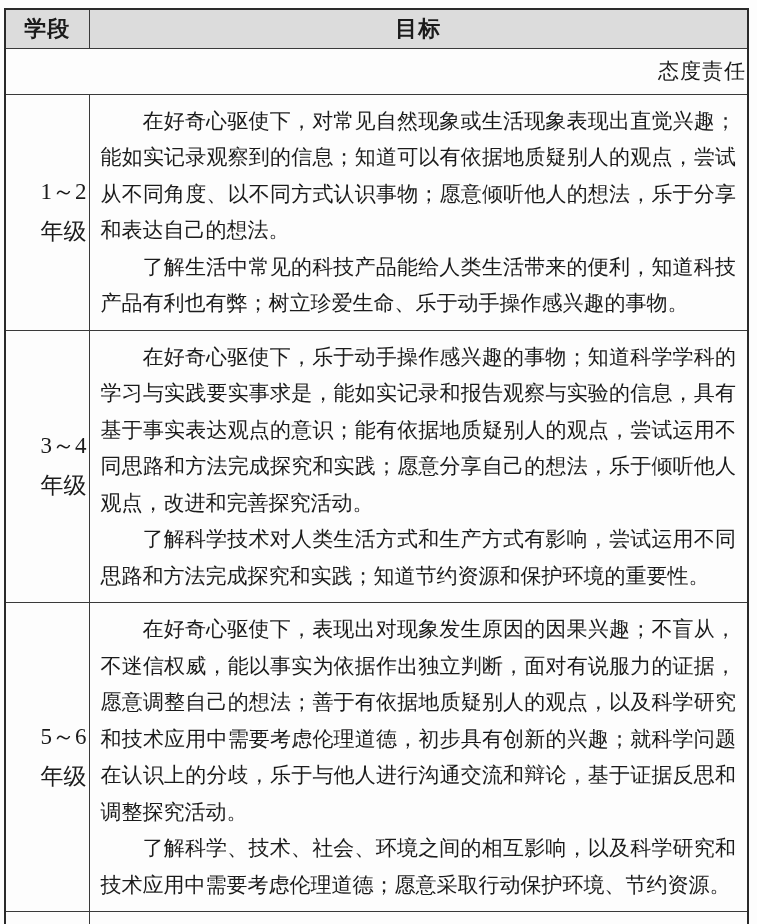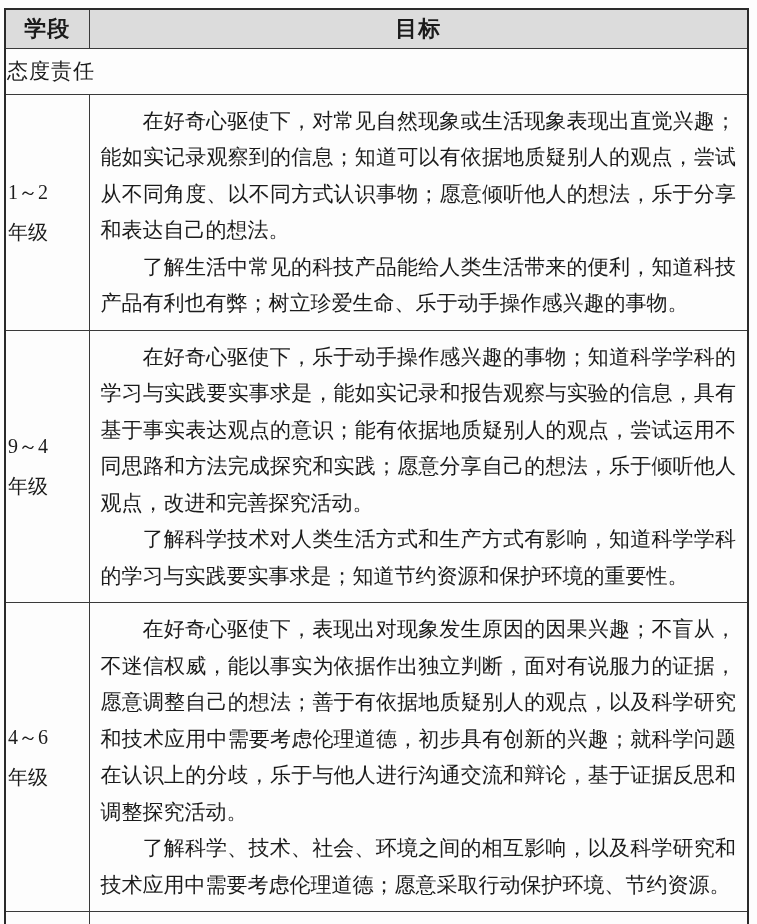--- a/index.html
+++ b/index.html
@@ -33,29 +33,29 @@
     height: 39px;
     background: #dcdcdc;
     font-size: 22px;
     font-weight: bold;
     text-align: center;
     vertical-align: middle;
     letter-spacing: 1px;
   }
   td.section-cell {
     height: 46px;
-    text-align: left;
+    text-align: right;
     vertical-align: middle;
     font-size: 21px;
     letter-spacing: 1px;
   }
   td.grade-cell {
-    text-align: left;
+    text-align: right;
     vertical-align: middle;
-    font-size: 20px;
+    font-size: 23px;
     line-height: 40px;
     padding: 7px 2px;
   }
   td.goal-cell {
     padding: 8px 11px;
     font-size: 21px;
     line-height: 36.5px;
     vertical-align: top;
   }
   td.goal-cell p {
@@ -93,32 +93,32 @@
         <div>年级</div>
       </td>
       <td class="goal-cell">
         <p>在好奇心驱使下，对常见自然现象或生活现象表现出直觉兴趣；能如实记录观察到的信息；知道可以有依据地质疑别人的观点，尝试从不同角度、以不同方式认识事物；愿意倾听他人的想法，乐于分享和表达自己的想法。</p>
         <p>了解生活中常见的科技产品能给人类生活带来的便利，知道科技产品有利也有弊；树立珍爱生命、乐于动手操作感兴趣的事物。</p>
       </td>
     </tr>
 
     <tr>
       <td class="grade-cell">
-        <div>9～4</div>
+        <div>3～4</div>
         <div>年级</div>
       </td>
       <td class="goal-cell">
         <p>在好奇心驱使下，乐于动手操作感兴趣的事物；知道科学学科的学习与实践要实事求是，能如实记录和报告观察与实验的信息，具有基于事实表达观点的意识；能有依据地质疑别人的观点，尝试运用不同思路和方法完成探究和实践；愿意分享自己的想法，乐于倾听他人观点，改进和完善探究活动。</p>
-        <p>了解科学技术对人类生活方式和生产方式有影响，知道科学学科的学习与实践要实事求是；知道节约资源和保护环境的重要性。</p>
+        <p>了解科学技术对人类生活方式和生产方式有影响，尝试运用不同思路和方法完成探究和实践；知道节约资源和保护环境的重要性。</p>
       </td>
     </tr>
 
     <tr>
       <td class="grade-cell">
-        <div>4～6</div>
+        <div>5～6</div>
         <div>年级</div>
       </td>
       <td class="goal-cell">
         <p>在好奇心驱使下，表现出对现象发生原因的因果兴趣；不盲从，不迷信权威，能以事实为依据作出独立判断，面对有说服力的证据，愿意调整自己的想法；善于有依据地质疑别人的观点，以及科学研究和技术应用中需要考虑伦理道德，初步具有创新的兴趣；就科学问题在认识上的分歧，乐于与他人进行沟通交流和辩论，基于证据反思和调整探究活动。</p>
         <p>了解科学、技术、社会、环境之间的相互影响，以及科学研究和技术应用中需要考虑伦理道德；愿意采取行动保护环境、节约资源。</p>
       </td>
     </tr>
 
     <tr class="sliver-row">
       <td></td>

